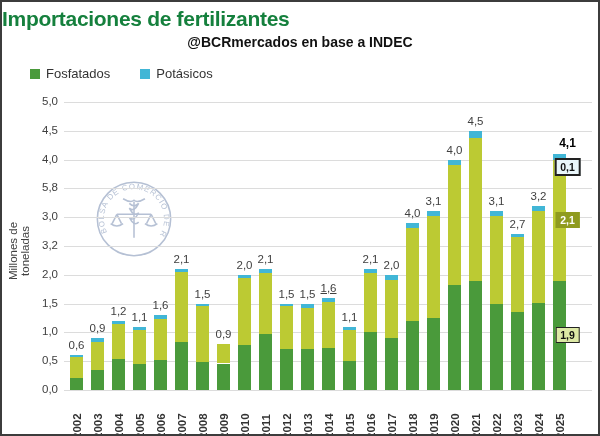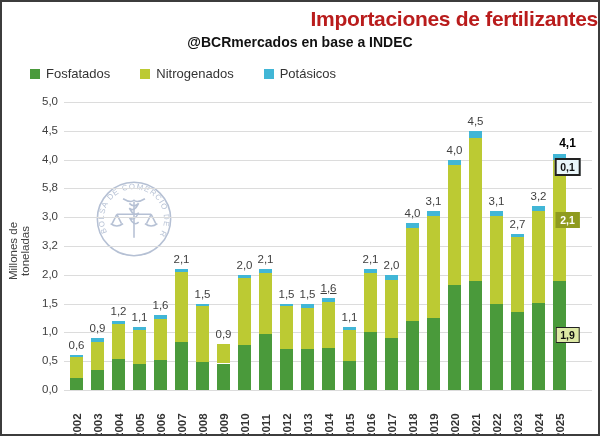--- a/index.html
+++ b/index.html
@@ -3,22 +3,22 @@
 <meta charset="utf-8">
 <style>
   html,body{margin:0;padding:0;background:#888;}
   *{box-sizing:border-box;}
   #frame{
     position:relative;width:600px;height:436px;background:#fff;
     border:2px solid #3c3c3c;overflow:hidden;
     font-family:"Liberation Sans", sans-serif;
   }
   .title{
-    position:absolute;top:5px;left:0;width:100%;text-align:right;
-    font-size:21px;font-weight:700;color:#b91c1c;letter-spacing:-0.3px;
+    position:absolute;top:5px;left:0;width:100%;text-align:left;
+    font-size:21px;font-weight:700;color:#15803d;letter-spacing:-0.3px;
   }
   .subtitle{
     position:absolute;top:32px;left:0;width:100%;text-align:center;
     font-size:14px;font-weight:700;color:#111;
   }
   .legend{
     position:absolute;top:64px;left:0;width:100%;
     display:flex;gap:30px;margin-left:28px;
   }
   .legend-item{display:flex;align-items:center;gap:6px;}
@@ -60,24 +60,20 @@
 
 <div id="frame">
 
   <div class="title">Importaciones de fertilizantes</div>
   <div class="subtitle">@BCRmercados en base a INDEC</div>
 
   <div class="legend">
     <div class="legend-item">
       <span class="legend-swatch" style="background: rgb(74, 154, 59);"></span>
       <span class="legend-label">Fosfatados</span>
-    </div>
-    <div class="legend-item">
-      <span class="legend-swatch" style="background: rgb(188, 202, 51);"></span>
-      <span class="legend-label">Nitrogenados</span>
     </div>
     <div class="legend-item">
       <span class="legend-swatch" style="background: rgb(65, 182, 214);"></span>
       <span class="legend-label">Potásicos</span>
     </div>
   </div>
 
   <div class="y-axis-title">Millones de toneladas</div>
 
   <svg id="watermark" width="78" height="78" viewBox="0 0 100 100">

